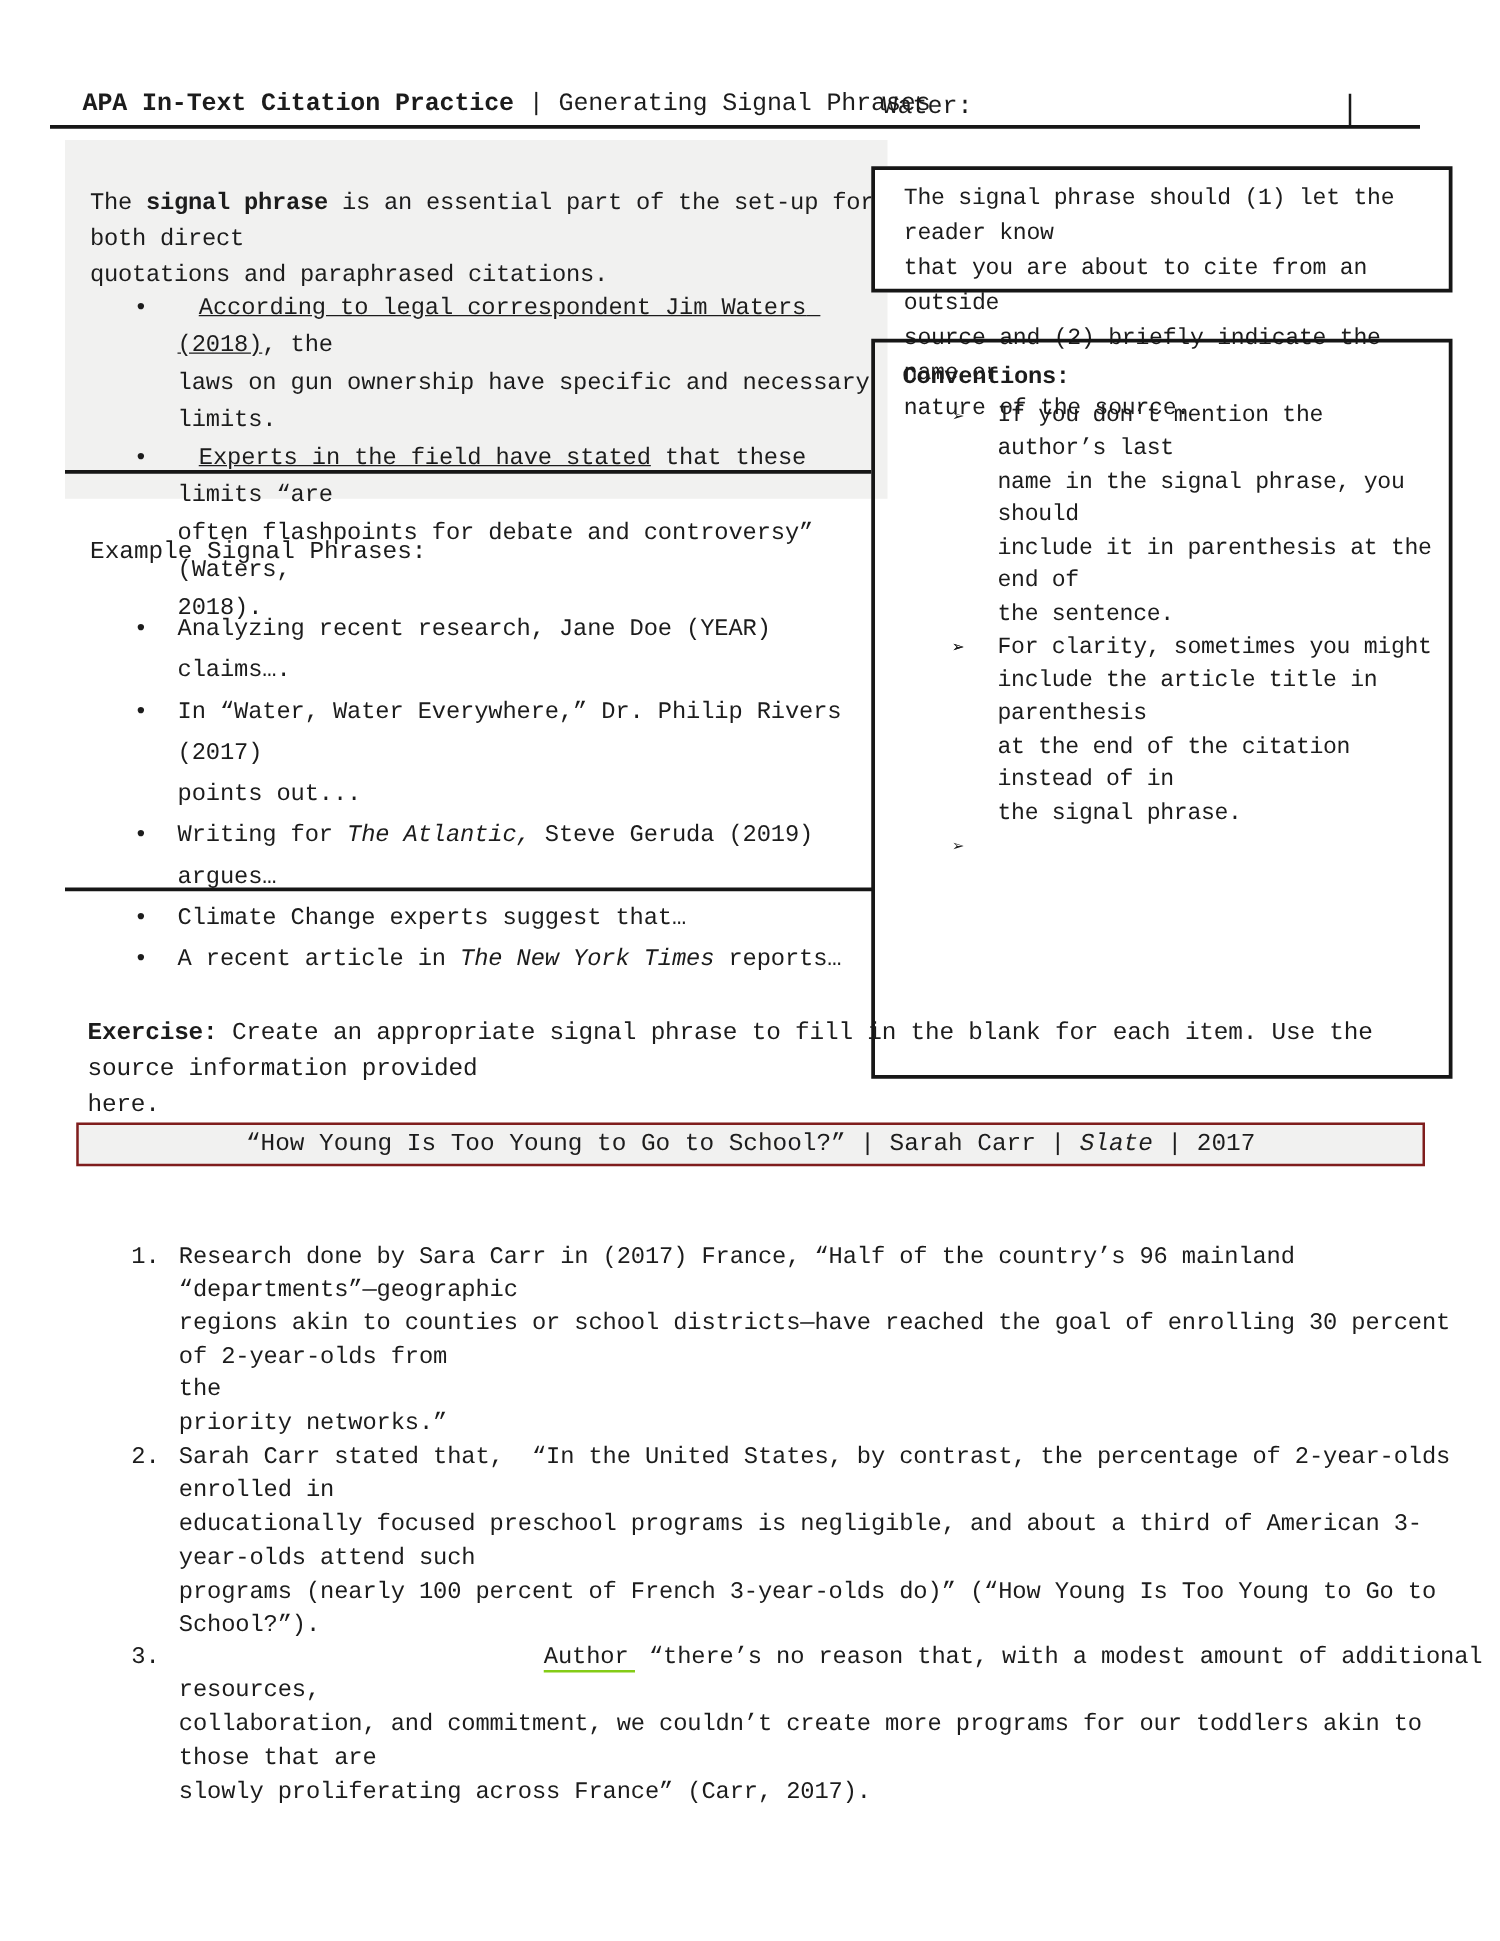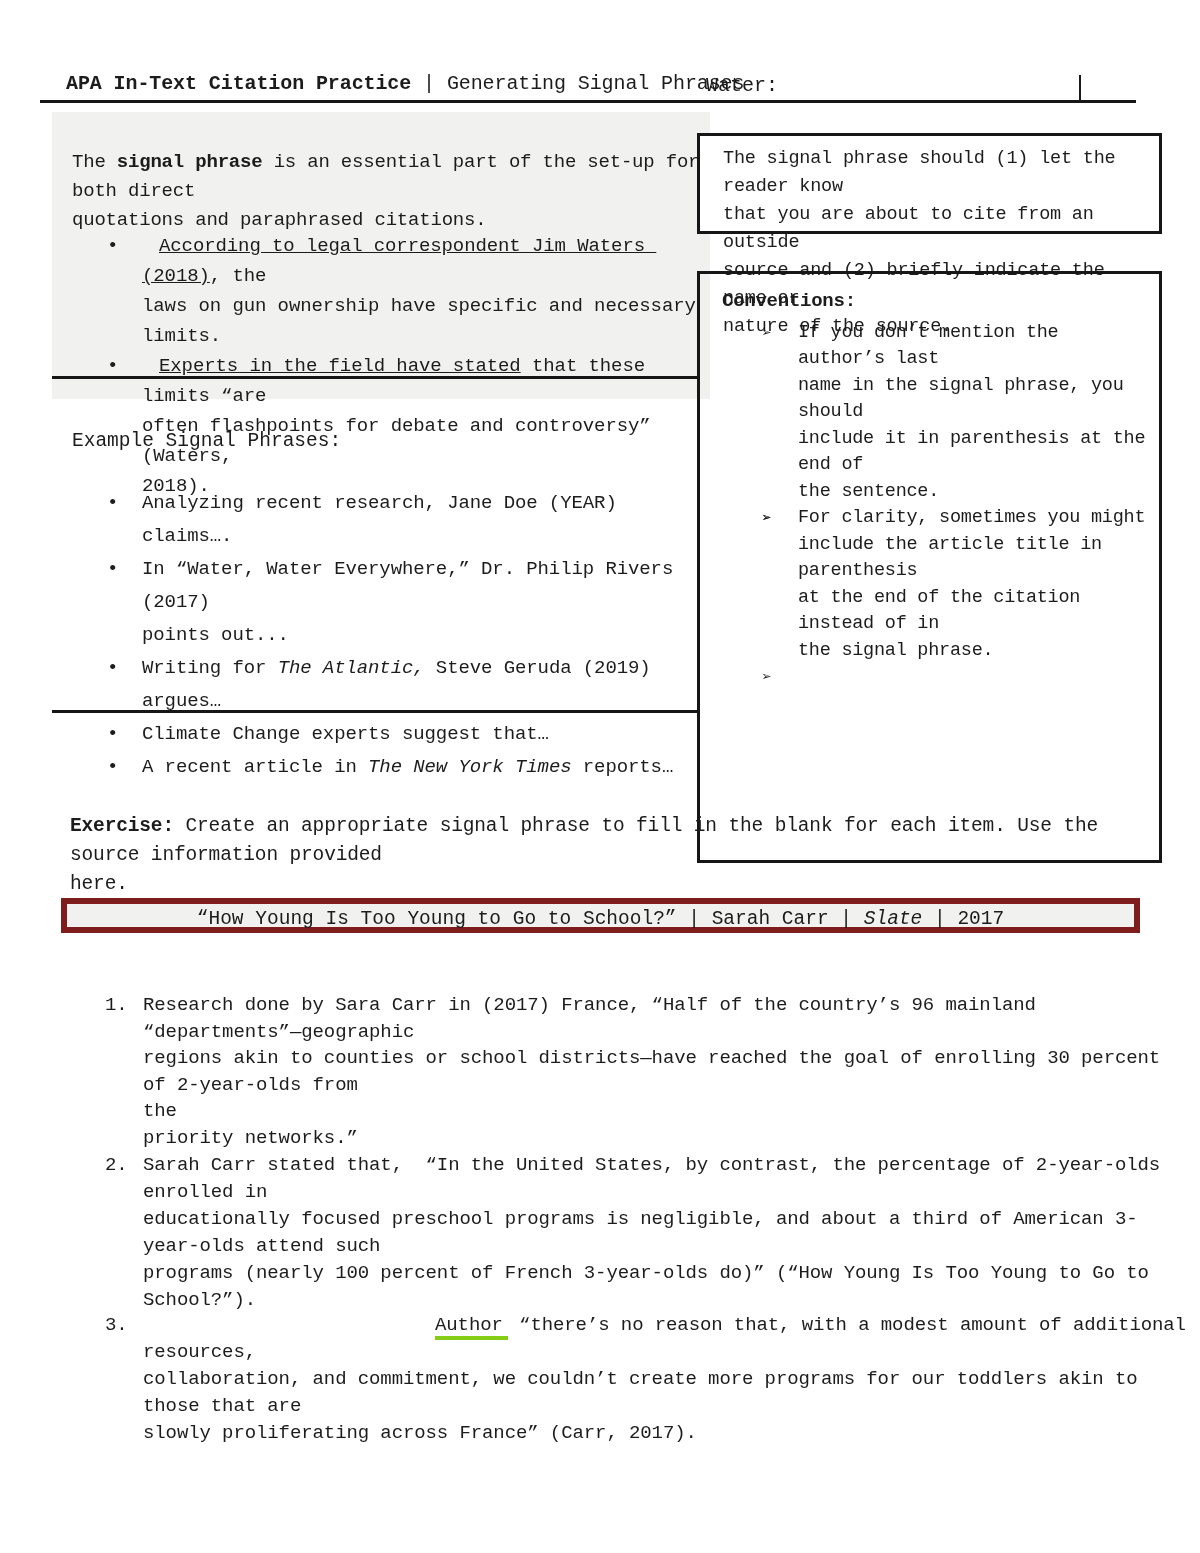--- a/index.html
+++ b/index.html
@@ -39,32 +39,32 @@
         padding:9px 4px 0 23px;font-size:18.5px;line-height:28px;letter-spacing:-0.2px;}
   .box2{left:697px;top:271px;width:465px;height:592px;background:transparent;
         padding:14px 4px 0 0;font-size:18.5px;line-height:26.5px;letter-spacing:-0.25px;}
   .conv-heading{margin-left:22px;font-weight:bold;font-size:19px;}
   .conv-list{margin-top:5px;}
   .conv-item{position:relative;padding-left:98px;}
   .cmark{position:absolute;left:62px;top:1px;font-size:16px;}
 
   
   .exercise{left:70px;top:812px;width:1066px;line-height:29px;font-size:19.5px;letter-spacing:-0.15px;}
-  .source-bar{left:61px;top:898px;width:1079px;height:35px;border:6px solid #7f1d1d;
+  .source-bar{left:61px;top:898px;width:1079px;height:35px;border:2px solid #7f1d1d;
               background:#f1f1f0;box-sizing:border-box;text-align:center;
               line-height:30px;font-size:19.5px;}
 
   
   .ex-item{position:absolute;padding-left:38px;width:1050px;letter-spacing:-0.1px;}
   .ex-item .num{position:absolute;left:0;top:0;}
   .item1{left:105px;top:992px;line-height:26.5px;}
   .item2{left:105px;top:1152px;line-height:27px;}
   .item3{left:105px;top:1312px;line-height:27px;}
   .blank-gap{display:inline-block;width:292px;}
-  .u-author{border-bottom:4px solid #84cc16;padding-right:5px;}
+  .u-author{border-bottom:2px solid #84cc16;padding-right:5px;}
 </style>
 </head>
 <body>
 
 <div class="page">
 
   <div class="abs header-title"><span class="b">APA In-Text Citation Practice</span><span> | Generating Signal Phrases</span></div>
   <div class="abs name-label">Water:</div>
   <div class="abs cursor-bar"></div>
   <div class="abs header-rule"></div>

